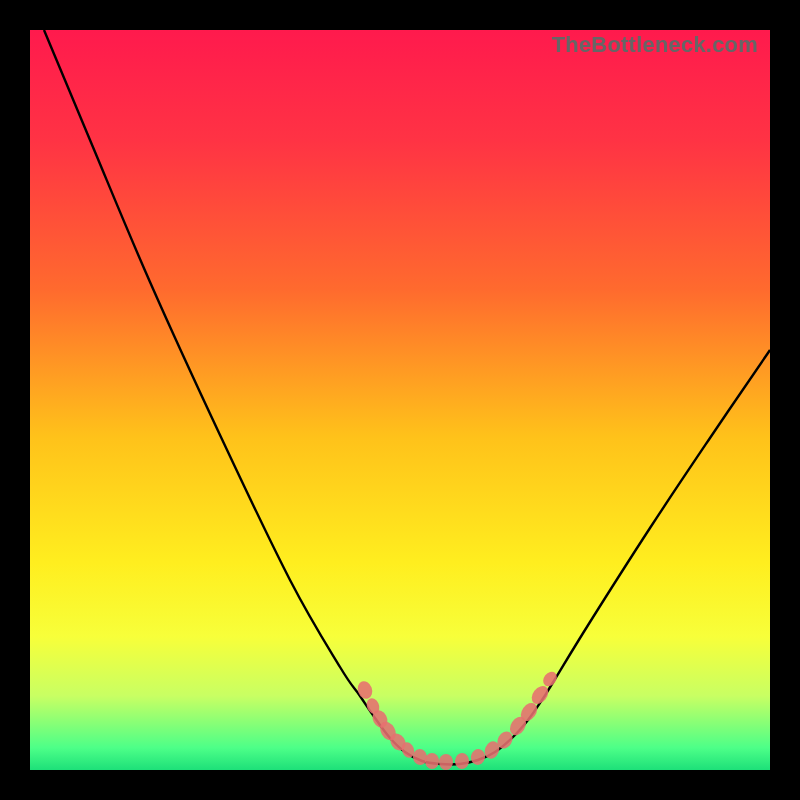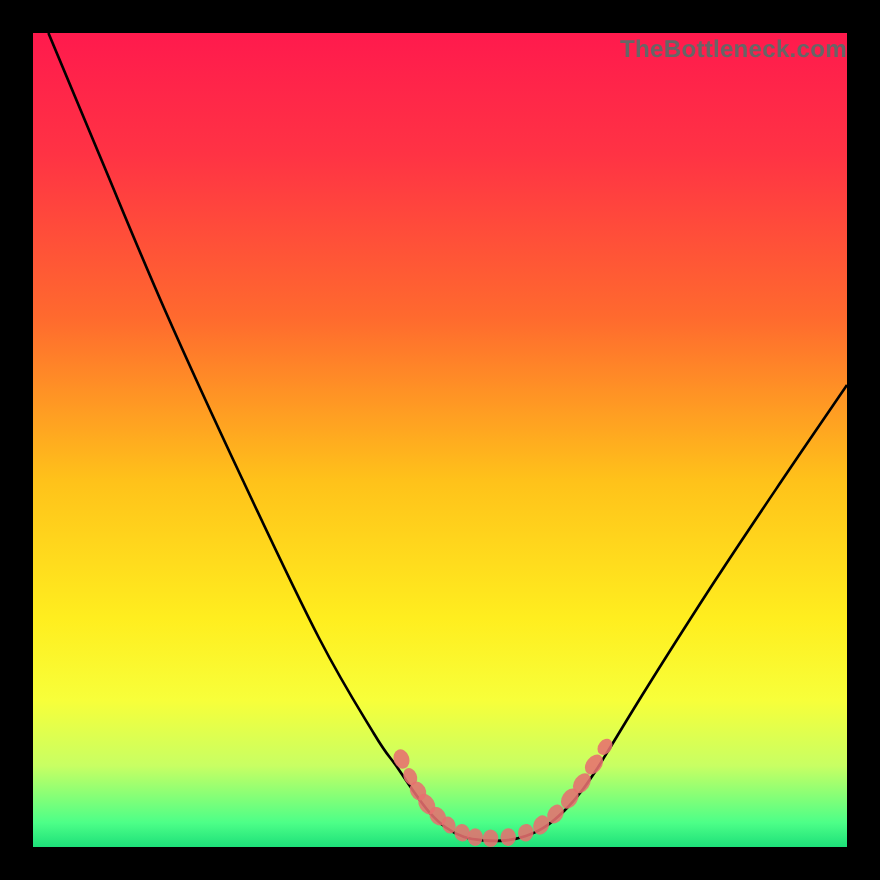--- a/index.html
+++ b/index.html
@@ -8,21 +8,21 @@
     position: absolute;
     left: 30px;
     top: 30px;
     width: 740px;
     height: 740px;
     overflow: hidden;
   }
   .watermark {
     position: absolute;
     top: 2px;
-    right: 0;
+    right: 12px;
     font-family: Arial, Helvetica, sans-serif;
     font-size: 22px;
     font-weight: bold;
     color: #666666;
     z-index: 10;
     letter-spacing: 0.2px;
   }
   svg { display: block; }
 </style>
 </head>

